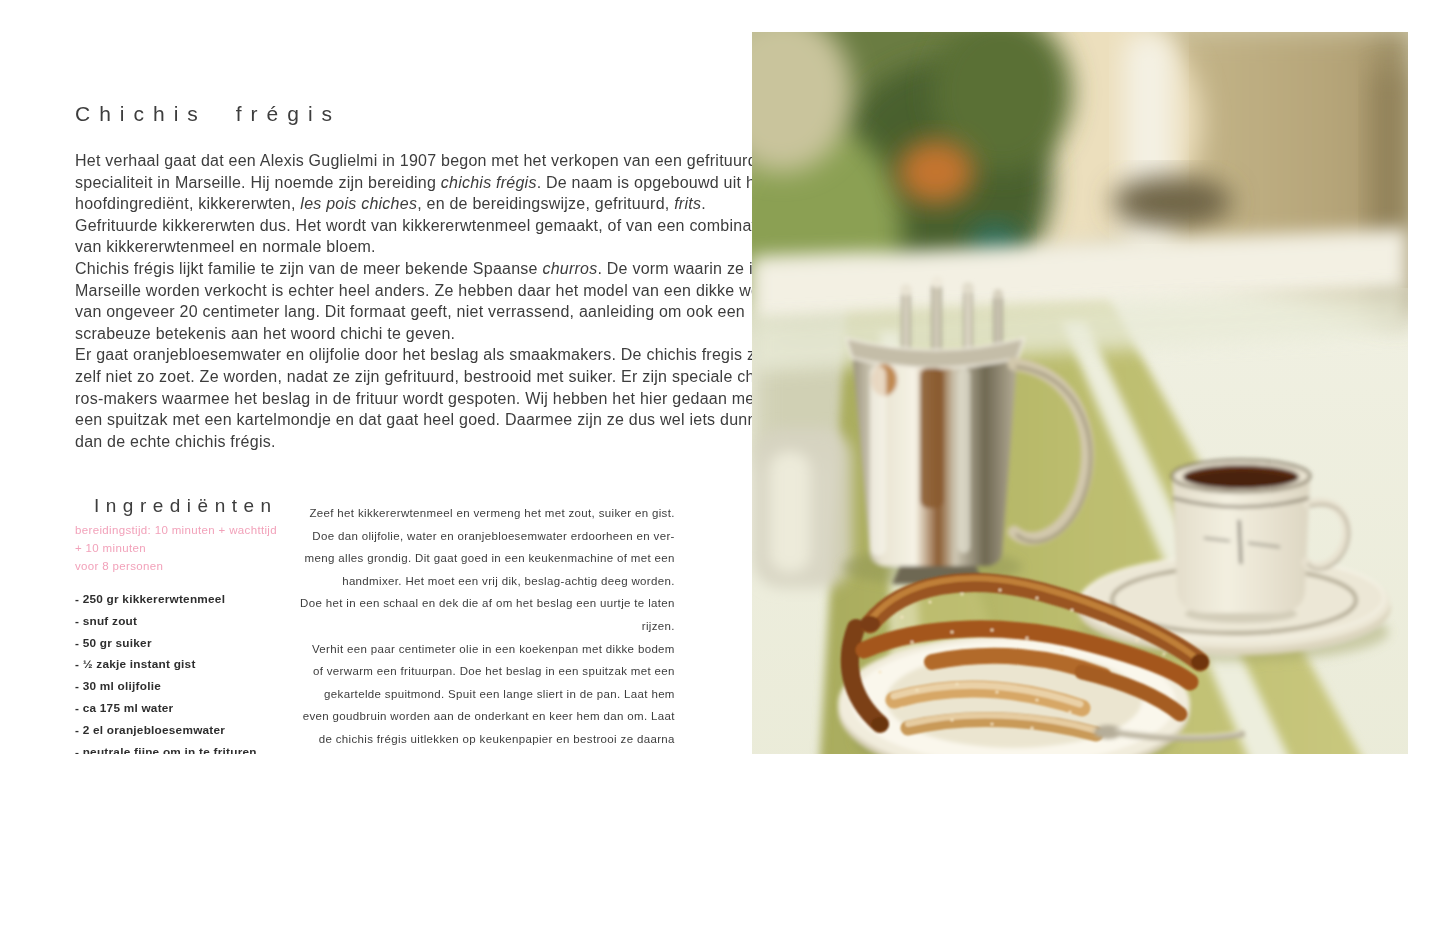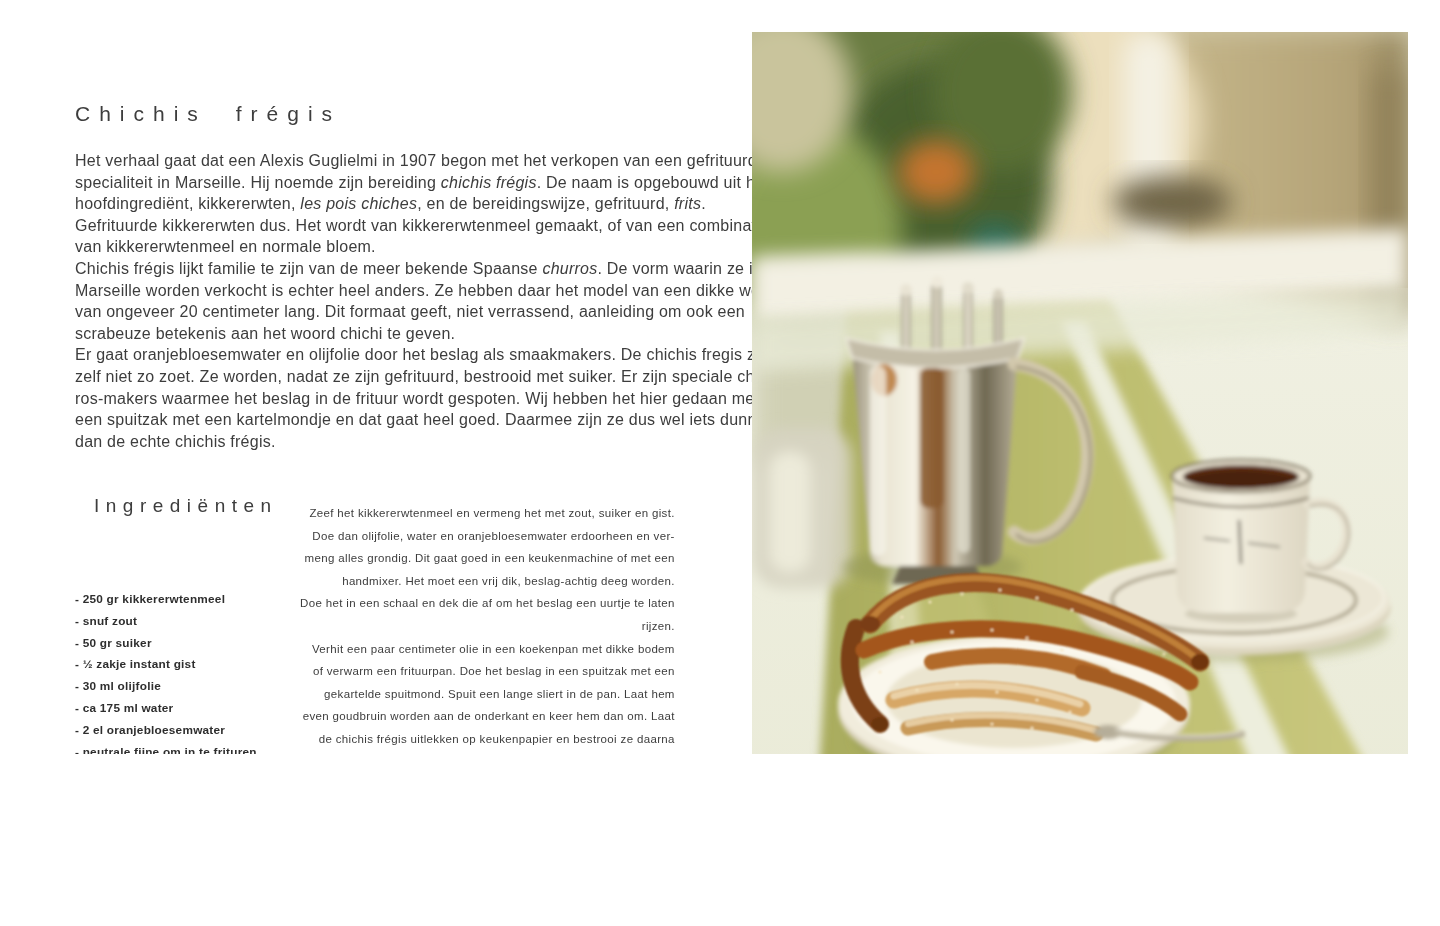--- a/index.html
+++ b/index.html
@@ -67,20 +67,21 @@
 <body>
 
 <div class="page">
 
   <h1 class="title">Chichis frégis</h1>
 
   <div class="intro">Het verhaal gaat dat een Alexis Guglielmi in 1907 begon met het verkopen van een gefrituurde<br>specialiteit in Marseille. Hij noemde zijn bereiding <i>chichis frégis</i>. De naam is opgebouwd uit het<br>hoofdingrediënt, kikkererwten, <i>les pois chiches</i>, en de bereidingswijze, gefrituurd, <i>frits</i>.<br>Gefrituurde kikkererwten dus. Het wordt van kikkererwtenmeel gemaakt, of van een combinatie<br>van kikkererwtenmeel en normale bloem.<br>Chichis frégis lijkt familie te zijn van de meer bekende Spaanse <i>churros</i>. De vorm waarin ze in<br>Marseille worden verkocht is echter heel anders. Ze hebben daar het model van een dikke worst,<br>van ongeveer 20 centimeter lang. Dit formaat geeft, niet verrassend, aanleiding om ook een<br>scrabeuze betekenis aan het woord chichi te geven.<br>Er gaat oranjebloesemwater en olijfolie door het beslag als smaakmakers. De chichis fregis zijn<br>zelf niet zo zoet. Ze worden, nadat ze zijn gefrituurd, bestrooid met suiker. Er zijn speciale chur-<br>ros-makers waarmee het beslag in de frituur wordt gespoten. Wij hebben het hier gedaan met<br>een spuitzak met een kartelmondje en dat gaat heel goed. Daarmee zijn ze dus wel iets dunner<br>dan de echte chichis frégis.</div>
 
   <h2 class="ing-heading">Ingrediënten</h2>
 
+  <div class="prep">bereidingstijd: 10 minuten + wachttijd<br>+ 10 minuten<br>voor 8 personen</div>
 
   <ul class="ing-list">
 
       <li>- 250 gr kikkererwtenmeel</li>
 
       <li>- snuf zout</li>
 
       <li>- 50 gr suiker</li>
 
       <li>- ½ zakje instant gist</li>

